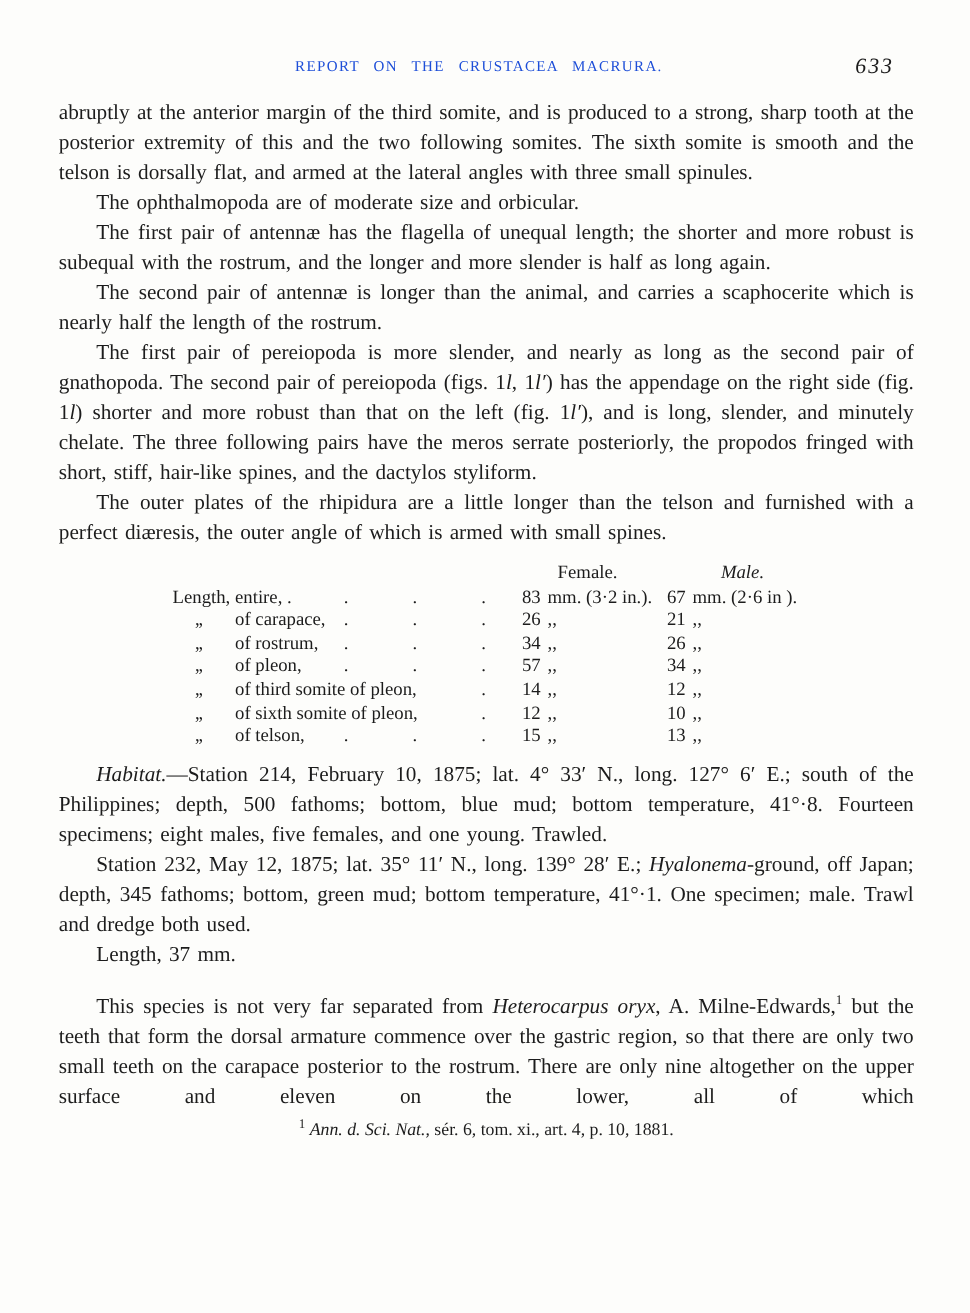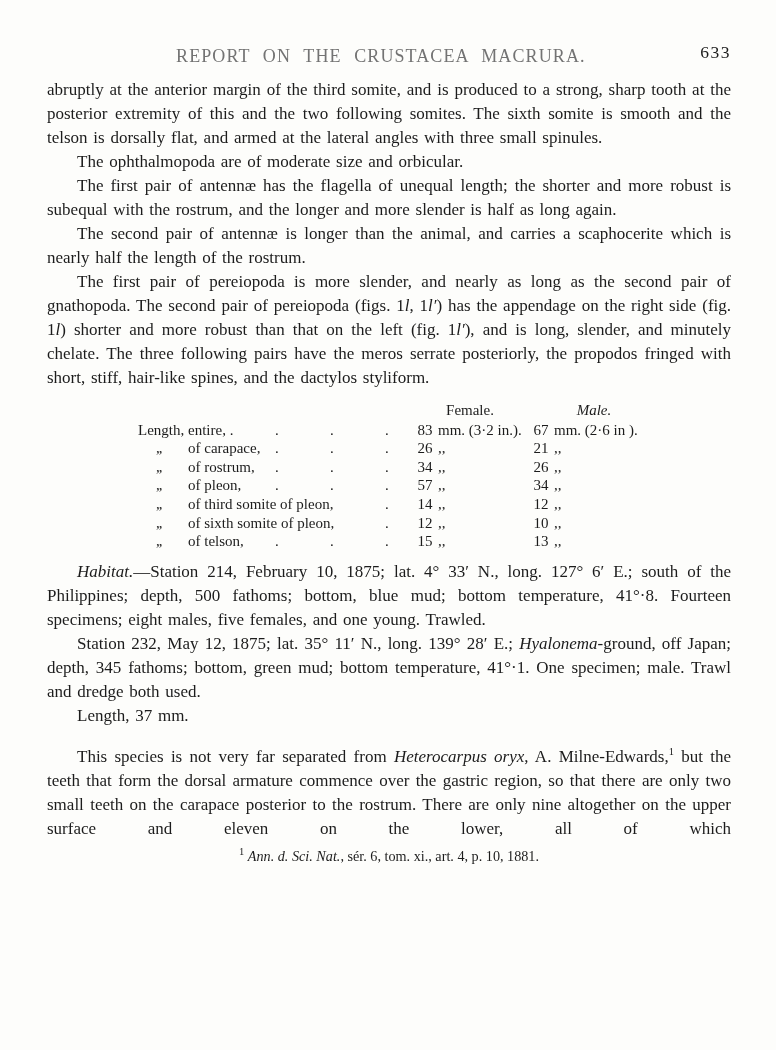--- a/index.html
+++ b/index.html
@@ -11,26 +11,26 @@
     color:#1c1c1c;
     font-family:"Liberation Serif", "DejaVu Serif", serif;
     padding:44px 45px 0 47px;
     overflow:hidden;
   }
 
   
   .running-head { position:relative; height:22px; margin-bottom:12px; }
   .running-title {
     position:absolute; left:50%; top:2px; transform:translateX(-52%);
-    font-size:18px; letter-spacing:1.1px; word-spacing:7px; white-space:nowrap;
-    color:#737373;
+    font-size:12px; letter-spacing:1.1px; word-spacing:7px; white-space:nowrap;
+    color:#1d4ed8;
   }
   .page-num {
-    position:absolute; right:0; top:-2px;
-    font-size:17.5px; letter-spacing:1.5px;
+    position:absolute; right:16px; top:-2px;
+    font-size:17.5px; letter-spacing:1.5px;font-style:italic;
   }
 
   
   p.para {
     margin:0;
     font-size:17px;
     line-height:24px;
     text-align:justify;
     word-spacing:1.5px;
   }
@@ -85,20 +85,21 @@
 
   <p class="para indent"><span>The ophthalmopoda are of moderate size and orbicular.</span></p>
 
   <p class="para indent"><span>The first pair of antennæ has the flagella of unequal length; the shorter and more robust is subequal with the rostrum, and the longer and more slender is half as long again.</span></p>
 
   <p class="para indent"><span>The second pair of antennæ is longer than the animal, and carries a scaphocerite which is nearly half the length of the rostrum.</span></p>
 
 
   <p class="para indent"><span>The first pair of pereiopoda is more slender, and nearly as long as the second pair of gnathopoda.  The second pair of pereiopoda (figs. 1</span><span class="it">l</span><span>, 1</span><span class="it">l′</span><span>) has the appendage on the right side (fig. 1</span><span class="it">l</span><span>) shorter and more robust than that on the left (fig. 1</span><span class="it">l′</span><span>), and is long, slender, and minutely chelate.  The three following pairs have the meros serrate posteriorly, the propodos fringed with short, stiff, hair-like spines, and the dactylos styliform.</span></p>
 
+  <p class="para indent"><span>The outer plates of the rhipidura are a little longer than the telson and furnished with a perfect diæresis, the outer angle of which is armed with small spines.</span></p>
 
   <div class="meas">
     <div class="mrow mhead">
       <span class="cell lab"></span>
       <span class="cell sub"></span>
       <span class="cell hdr-f">Female.</span>
       <span class="cell"><span class="hdr-m">Male.</span></span>
     </div>
 
     <div class="mrow">

